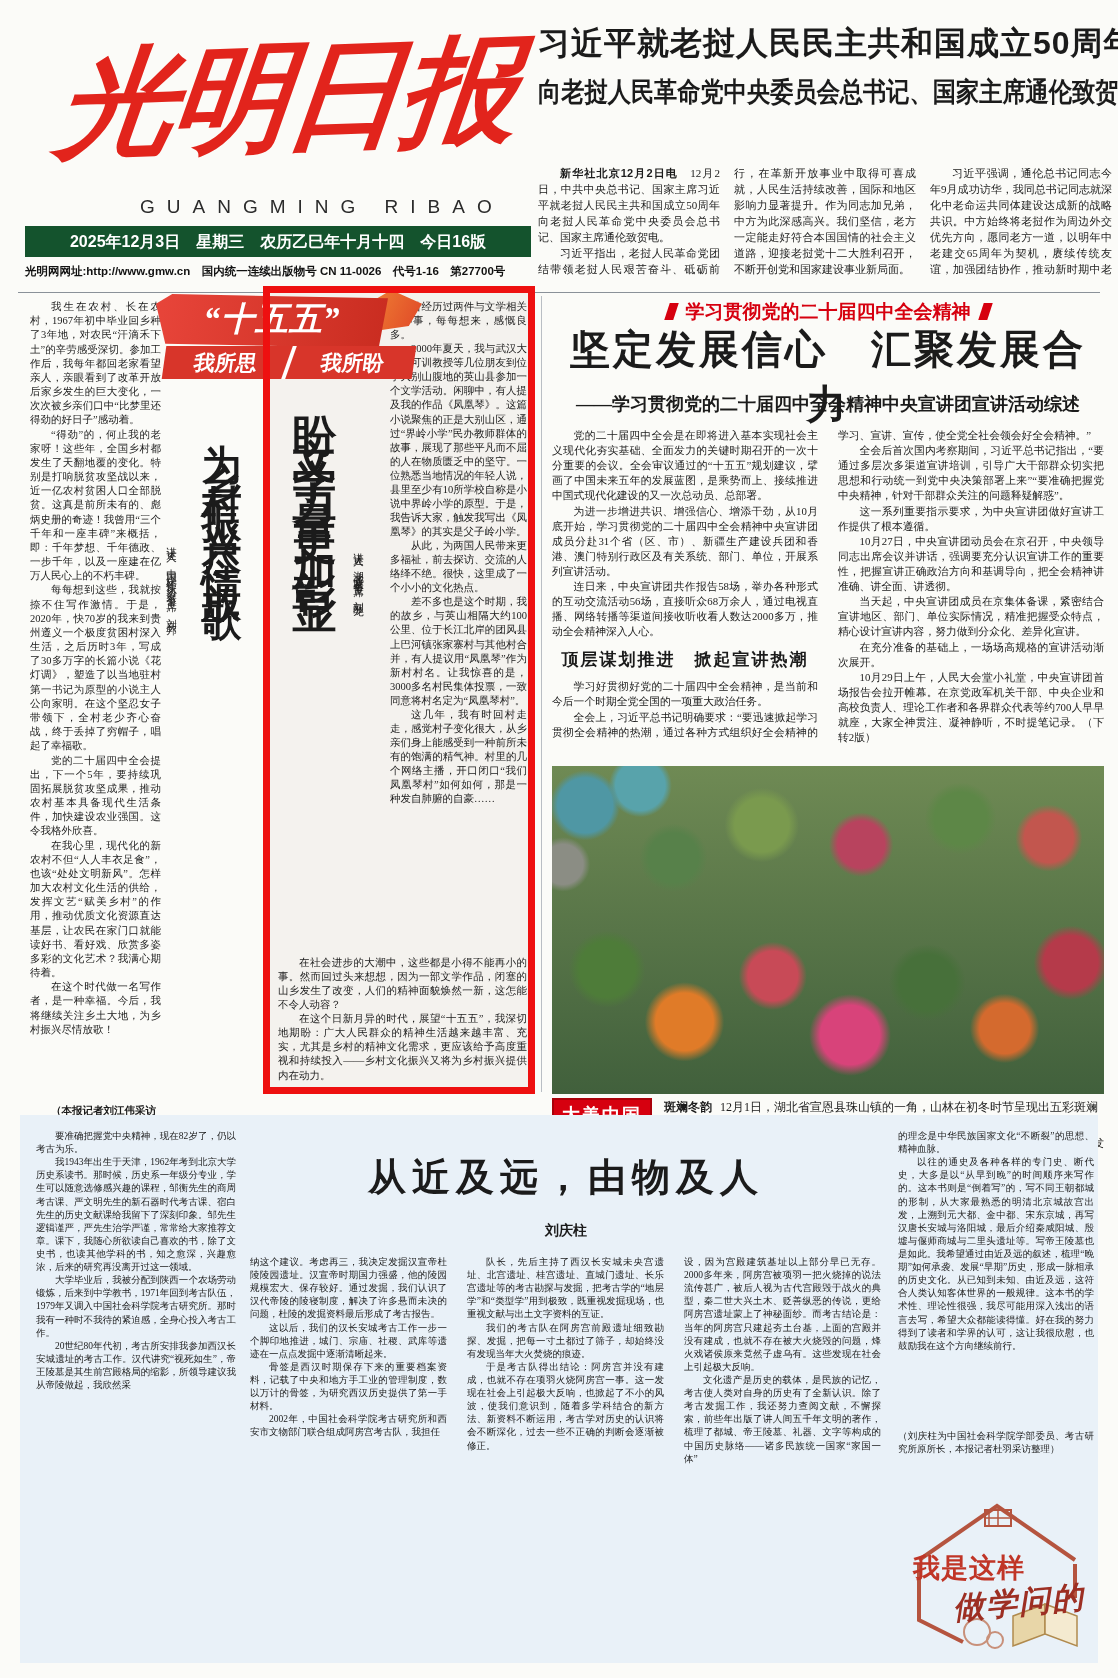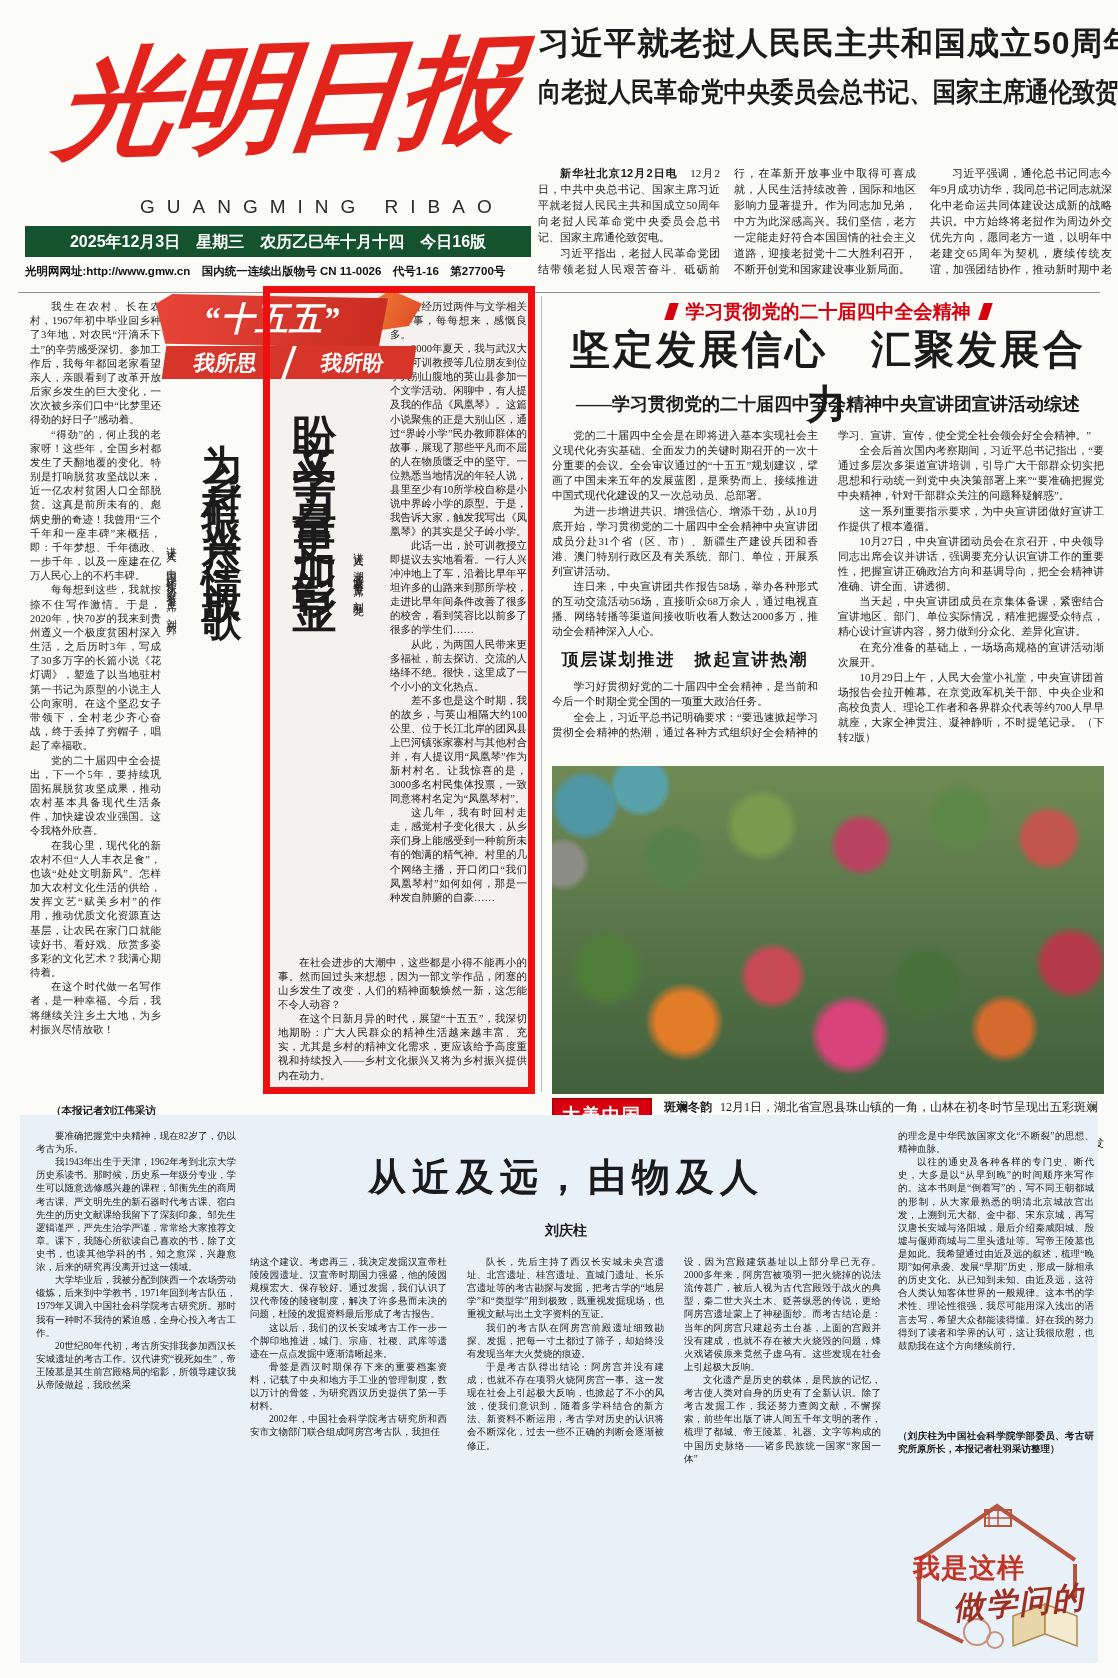--- a/index.html
+++ b/index.html
@@ -110,21 +110,21 @@
   .b-col{overflow:hidden;font-size:9.5px;line-height:1.38;}
   .b-col1{left:36px;top:1130px;width:200px;height:522px;}
   .b-title{left:250px;top:1152px;width:632px;text-align:center;font-size:38px;
         font-weight:900;letter-spacing:6px;}
   .b-author{left:250px;top:1222px;width:632px;text-align:center;font-size:14px;font-weight:bold;}
   .b-col2{left:250px;top:1256px;width:197px;height:398px;}
   .b-col3{left:467px;top:1256px;width:197px;height:398px;}
   .b-col4{left:684px;top:1256px;width:197px;height:398px;}
   .b-col5{left:898px;top:1130px;width:196px;height:368px;}
   .b-attr{left:898px;top:1430px;width:196px;font-size:9.5px;line-height:1.4;
-        font-weight:bold;text-align:justify;}
+        font-weight:normal;text-align:justify;}
   
   .stamp{left:905px;top:1498px;width:186px;height:158px;}
   .stamp svg{position:absolute;left:0;top:0;}
   .stamp-l1{position:absolute;left:8px;top:52px;font-size:27px;font-weight:900;
         color:#c03527;font-family:"Liberation Sans",sans-serif;letter-spacing:1px;}
   .stamp-l2{position:absolute;left:48px;top:84px;font-size:31px;font-weight:bold;
         font-style:italic;color:#9d2f23;transform:rotate(-5deg);letter-spacing:2px;}
 </style>
 </head>
 <body>
@@ -168,21 +168,20 @@
 </div>
 <div class="abs vtext left-vtitle">为乡村振兴尽情放歌</div>
 <div class="abs vtext left-vspeaker">讲述人：中国煤矿作家协会名誉主席　刘庆邦</div>
 
 <div class="abs mid-bg"></div>
 <div class="abs vtext mid-vtitle">盼文学力量更加彰显</div>
 <div class="abs vtext mid-vspeaker">讲述人：湖北省文联名誉主席　刘醒龙</div>
 <div class="abs mid-col para-col">
     <p>曾经历过两件与文学相关的小事，每每想来，感慨良多。</p>
     <p>2000年夏天，我与武汉大学於可训教授等几位朋友到位于大别山腹地的英山县参加一个文学活动。闲聊中，有人提及我的作品《凤凰琴》。这篇小说聚焦的正是大别山区，通过“界岭小学”民办教师群体的故事，展现了那些平凡而不屈的人在物质匮乏中的坚守。一位熟悉当地情况的年轻人说，县里至少有10所学校自称是小说中界岭小学的原型。于是，我告诉大家，触发我写出《凤凰琴》的其实是父子岭小学。</p>
-    <p>此话一出，於可训教授立即提议去实地看看。一行人兴冲冲地上了车，沿着比早年平坦许多的山路来到那所学校，走进比早年间条件改善了很多的校舍，看到笑容比以前多了很多的学生们……</p>
     <p>从此，为两国人民带来更多福祉，前去探访、交流的人络绎不绝。很快，这里成了一个小小的文化热点。</p>
     <p>差不多也是这个时期，我的故乡，与英山相隔大约100公里、位于长江北岸的团风县上巴河镇张家寨村与其他村合并，有人提议用“凤凰琴”作为新村村名。让我惊喜的是，3000多名村民集体投票，一致同意将村名定为“凤凰琴村”。</p>
     <p>这几年，我有时回村走走，感觉村子变化很大，从乡亲们身上能感受到一种前所未有的饱满的精气神。村里的几个网络主播，开口闭口“我们凤凰琴村”如何如何，那是一种发自肺腑的自豪……</p>
   </div>
 <div class="abs mid-bottom para-col">
     <p>在社会进步的大潮中，这些都是小得不能再小的事。然而回过头来想想，因为一部文学作品，闭塞的山乡发生了改变，人们的精神面貌焕然一新，这怎能不令人动容？</p>
     <p>在这个日新月异的时代，展望“十五五”，我深切地期盼：广大人民群众的精神生活越来越丰富、充实，尤其是乡村的精神文化需求，更应该给予高度重视和持续投入——乡村文化振兴又将为乡村振兴提供内在动力。</p>
     <p>而在种种精神文化形式中，文学是独特的。它给世界带来的积极影响很多时候看不见，但却是客观存在的。我期盼，在繁荣发展社会主义文化的过程中，文学的力量进一步彰显。这需要作家深入真实生活，创作出更多反映时代精神、传承优秀传统文化而又打动人心的作品，以精神产品促进社会进步，让人民生活更加幸福美好。</p>
   </div>
 <div class="abs red-box"></div>

